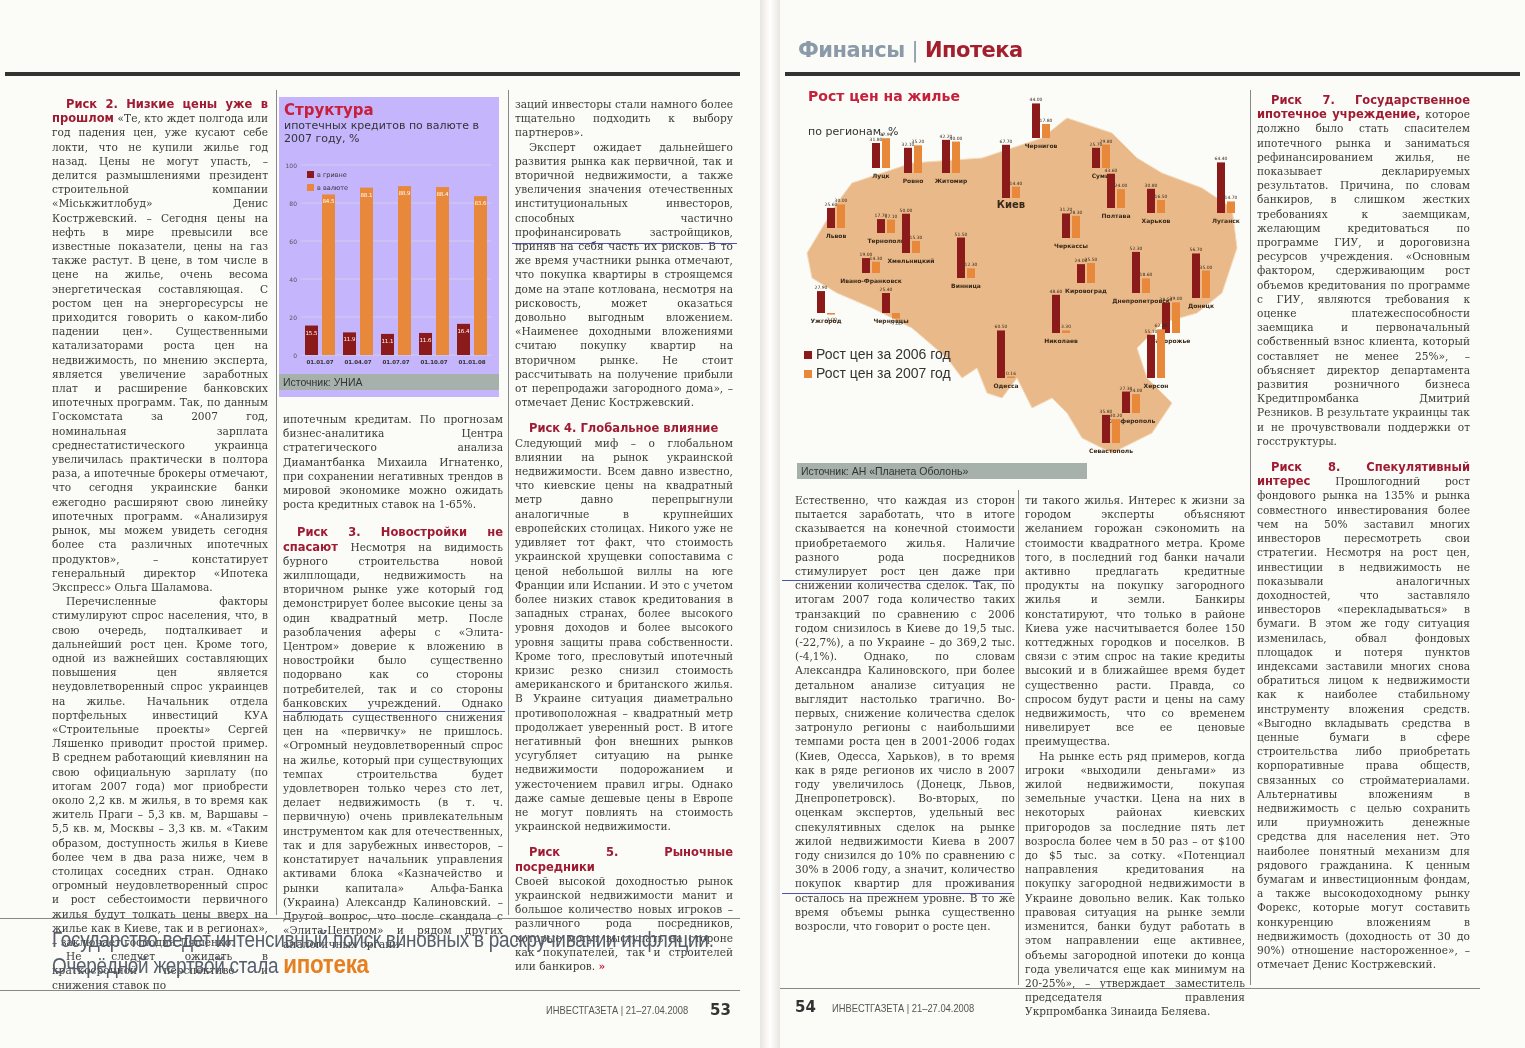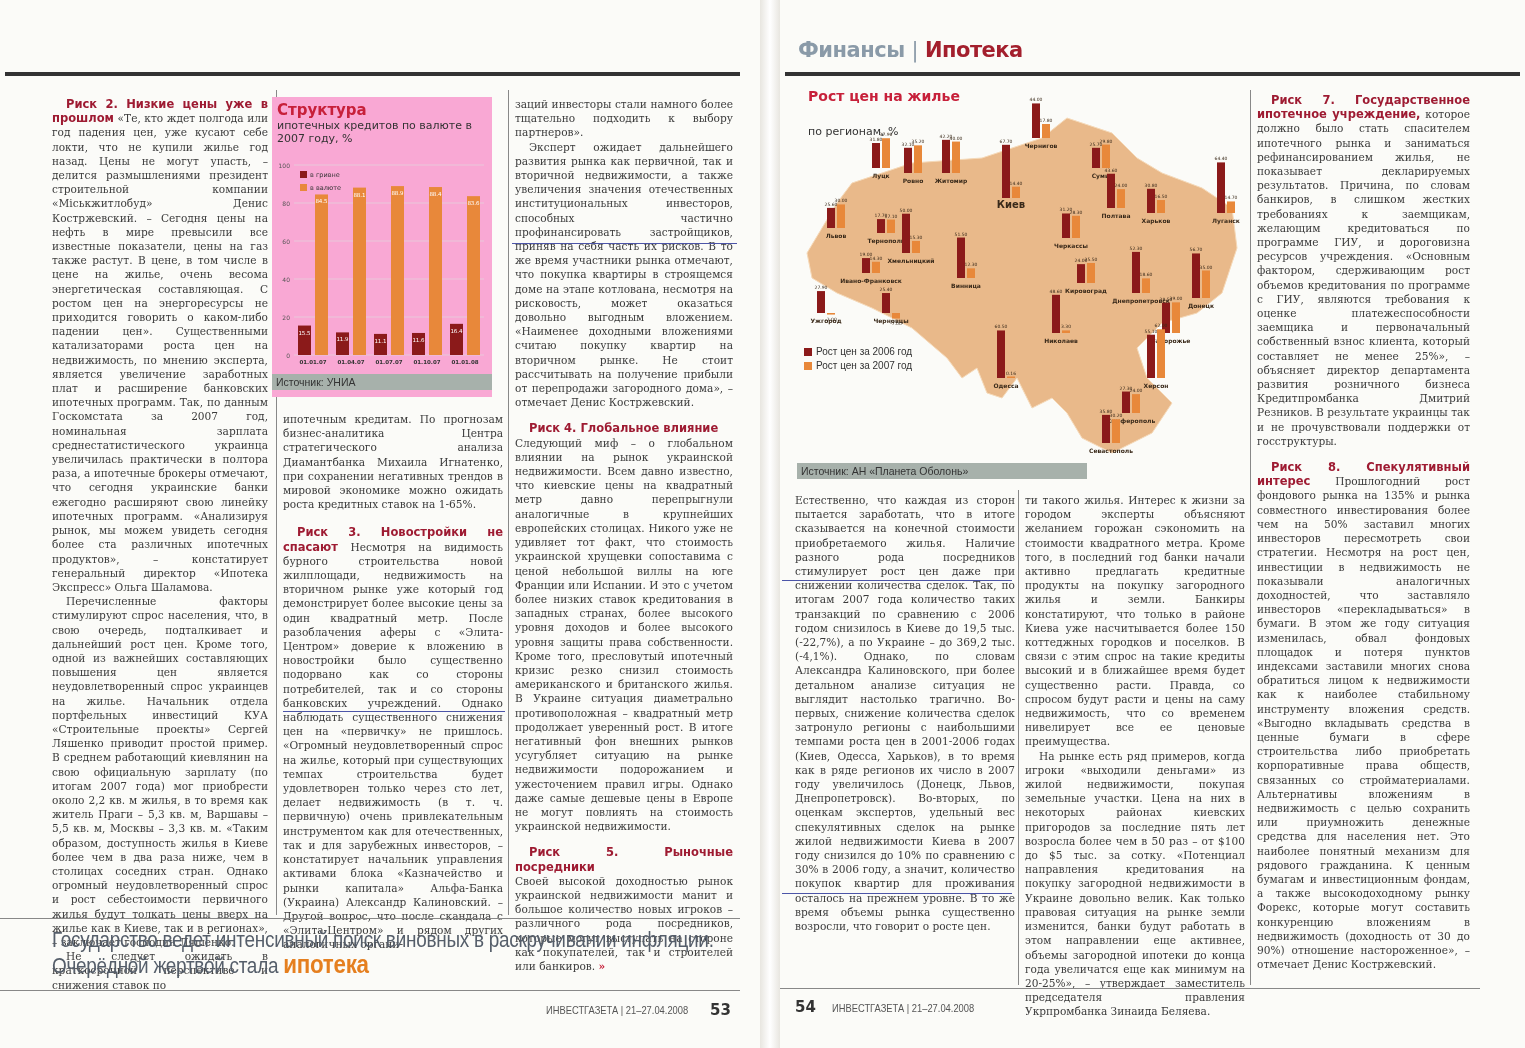--- a/index.html
+++ b/index.html
@@ -19,29 +19,29 @@
   .hline { position: absolute; height: 1px; background: #888; }
   .section-head { position: absolute; left: 18px; top: 38px; font-family: "DejaVu Sans", sans-serif; font-weight: bold; font-size: 21px; letter-spacing: -0.5px; }
   .section-head .sec1 { color: #8a9aa8; }
   .section-head .sep { color: #8a9aa8; font-weight: normal; }
   .section-head .sec2 { color: #a31f2d; }
   .headline { position: absolute; left: 52px; top: 928px; font-family: "Liberation Sans", sans-serif; font-size: 22px; line-height: 24px; color: #555e6a; letter-spacing: -0.3px; transform: scaleX(0.86); transform-origin: left top; white-space: nowrap; }
   .headline .accent { color: #e57f1f; font-weight: bold; font-size: 26px; }
   .footer { position: absolute; font-family: "Liberation Sans", sans-serif; font-size: 11px; color: #555; transform: scaleX(0.85); transform-origin: left top; }
   .pagenum { position: absolute; font-family: "DejaVu Sans", sans-serif; font-weight: bold; font-size: 15px; color: #333; }
   
-  .chart-box { position: absolute; left: 272px; top: 97px; width: 220px; height: 300px; background: #f9a8d4; }
+  .chart-box { position: absolute; left: 279px; top: 97px; width: 220px; height: 300px; background: #c4b5fd; }
   .chart-title { font-family: "DejaVu Sans", sans-serif; font-weight: bold; font-size: 15px; color: #c7203a; padding: 4px 4px 0 5px; }
   .chart-sub { font-family: "DejaVu Sans", sans-serif; font-size: 11px; color: #333; padding-left: 5px; line-height: 13px; }
   .source { font-family: "Liberation Sans", sans-serif; font-size: 10.5px; color: #333; background: #a7b1ab; padding: 2px 4px; }
   
   .map-box { position: absolute; left: 12px; top: 78px; width: 450px; height: 405px; }
   .map-title { position: absolute; left: 16px; top: 10px; font-family: "DejaVu Sans", sans-serif; font-weight: bold; font-size: 14px; color: #c7203a; }
   .map-sub { position: absolute; left: 16px; top: 28px; font-family: "DejaVu Sans", sans-serif; font-size: 11px; color: #333; margin-top: 19px; }
-  .legend { position: absolute; font-family: "Liberation Sans", sans-serif; font-size: 10px; color: #333; }
+  .legend { position: absolute; font-family: "Liberation Sans", sans-serif; font-size: 14px; color: #333; }
   .legend .sw { display: inline-block; width: 8px; height: 8px; margin-right: 4px; vertical-align: middle; }
   .pen { position: absolute; border-bottom: 1.5px solid #4c55a8; }
 </style>
 </head>
 <body>
 
 <div class="gutter"></div>
 
 <div class="page" id="page-left">
   <div class="topbar"></div>

